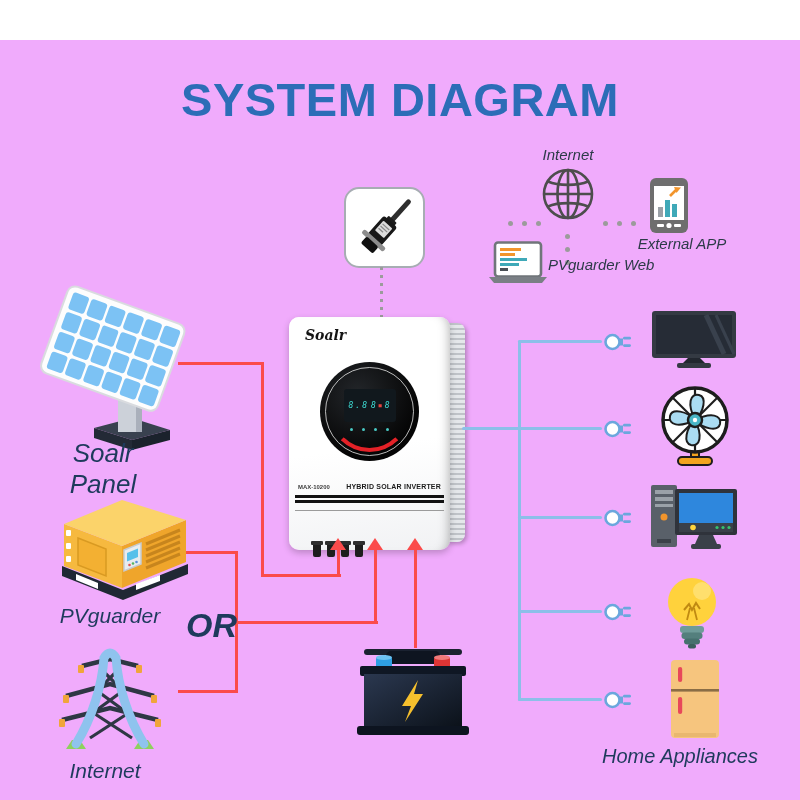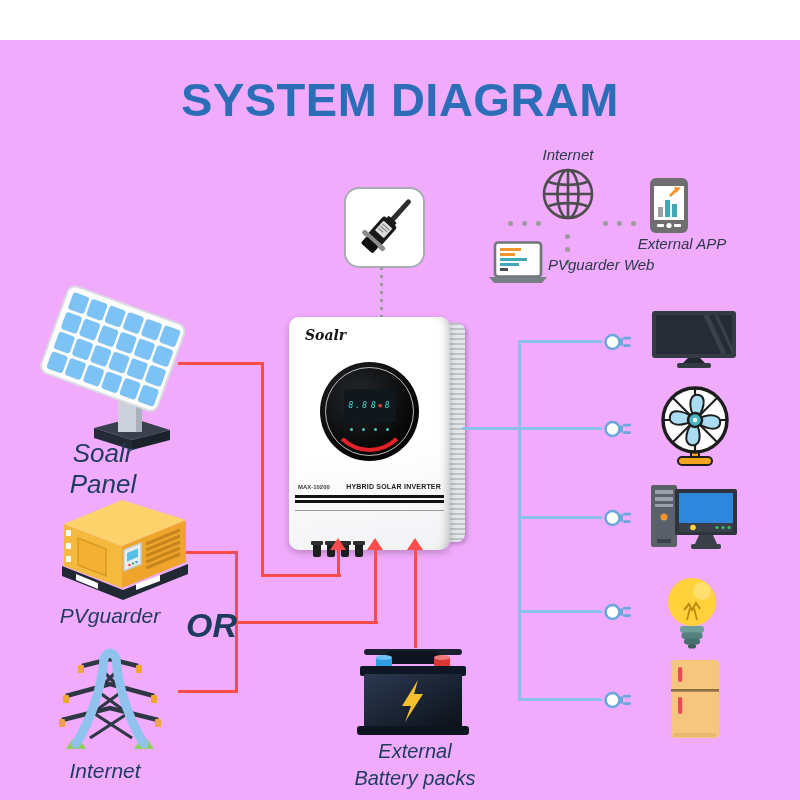--- a/index.html
+++ b/index.html
@@ -298,20 +298,21 @@
   </svg>
 
   <svg class="abs" style="left:671px;top:620px;" width="48" height="82" viewBox="0 0 48 82">
     <rect x="0" y="0" width="48" height="78" rx="4" fill="#f6c57e"></rect>
     <rect x="0" y="29" width="48" height="2.6" fill="#8a6d45"></rect>
     <rect x="7" y="7" width="4.2" height="15" rx="2.1" fill="#e8485a"></rect>
     <rect x="7" y="37" width="4.2" height="17" rx="2.1" fill="#e8485a"></rect>
     <rect x="3" y="73" width="42" height="4" fill="#e9b76f"></rect>
   </svg>
 
+  <div class="lbl center" style="left:580px;top:705px;width:200px;font-size:20px;">Home Appliances</div>
 
   <svg class="abs" style="left:36px;top:242px;" width="152" height="168" viewBox="0 0 152 168">
     <polygon points="58,146 96,136 134,148 96,158" fill="#39414f"></polygon>
     <polygon points="58,146 96,158 96,168 58,156" fill="#232a36"></polygon>
     <polygon points="96,158 134,148 134,158 96,168" fill="#1b222c"></polygon>
     <rect x="82" y="100" width="18" height="50" fill="#ccd1d9"></rect>
     <rect x="100" y="100" width="6" height="50" fill="#aab0bb"></rect>
     <g transform="translate(36,6) rotate(20)">
       <rect x="-3" y="-3" width="124" height="92" rx="8" fill="#fdfdfd" stroke="#d9dbdf" stroke-width="2"></rect>
       <g fill="#7cc2f4">
@@ -409,18 +410,14 @@
     <rect x="34" y="9" width="54" height="13" rx="5" fill="#0e1520"></rect>
     <rect x="24" y="15" width="16" height="11" rx="2" fill="#2e9fe3"></rect>
     <ellipse cx="32" cy="15.5" rx="8" ry="2.5" fill="#6cc3f2"></ellipse>
     <rect x="82" y="15" width="16" height="11" rx="2" fill="#de3535"></rect>
     <ellipse cx="90" cy="15.5" rx="8" ry="2.5" fill="#f07a7a"></ellipse>
     <rect x="8" y="24" width="106" height="10" rx="2" fill="#0f1724"></rect>
     <rect x="12" y="32" width="98" height="54" fill="url(#bgrad)"></rect>
     <rect x="5" y="84" width="112" height="9" rx="3" fill="#0d1420"></rect>
     <polygon points="66,38 50,64 59,64 53,80 71,52 62,52" fill="#f6c02d"></polygon>
   </svg>
-  <div class="lbl center" style="left:330px;top:698px;width:170px;font-size:20px;line-height:1.35;">
-    <div>External</div>
-    <div>Battery packs</div>
-  </div>
 
 </div>
 
 </body></html>

